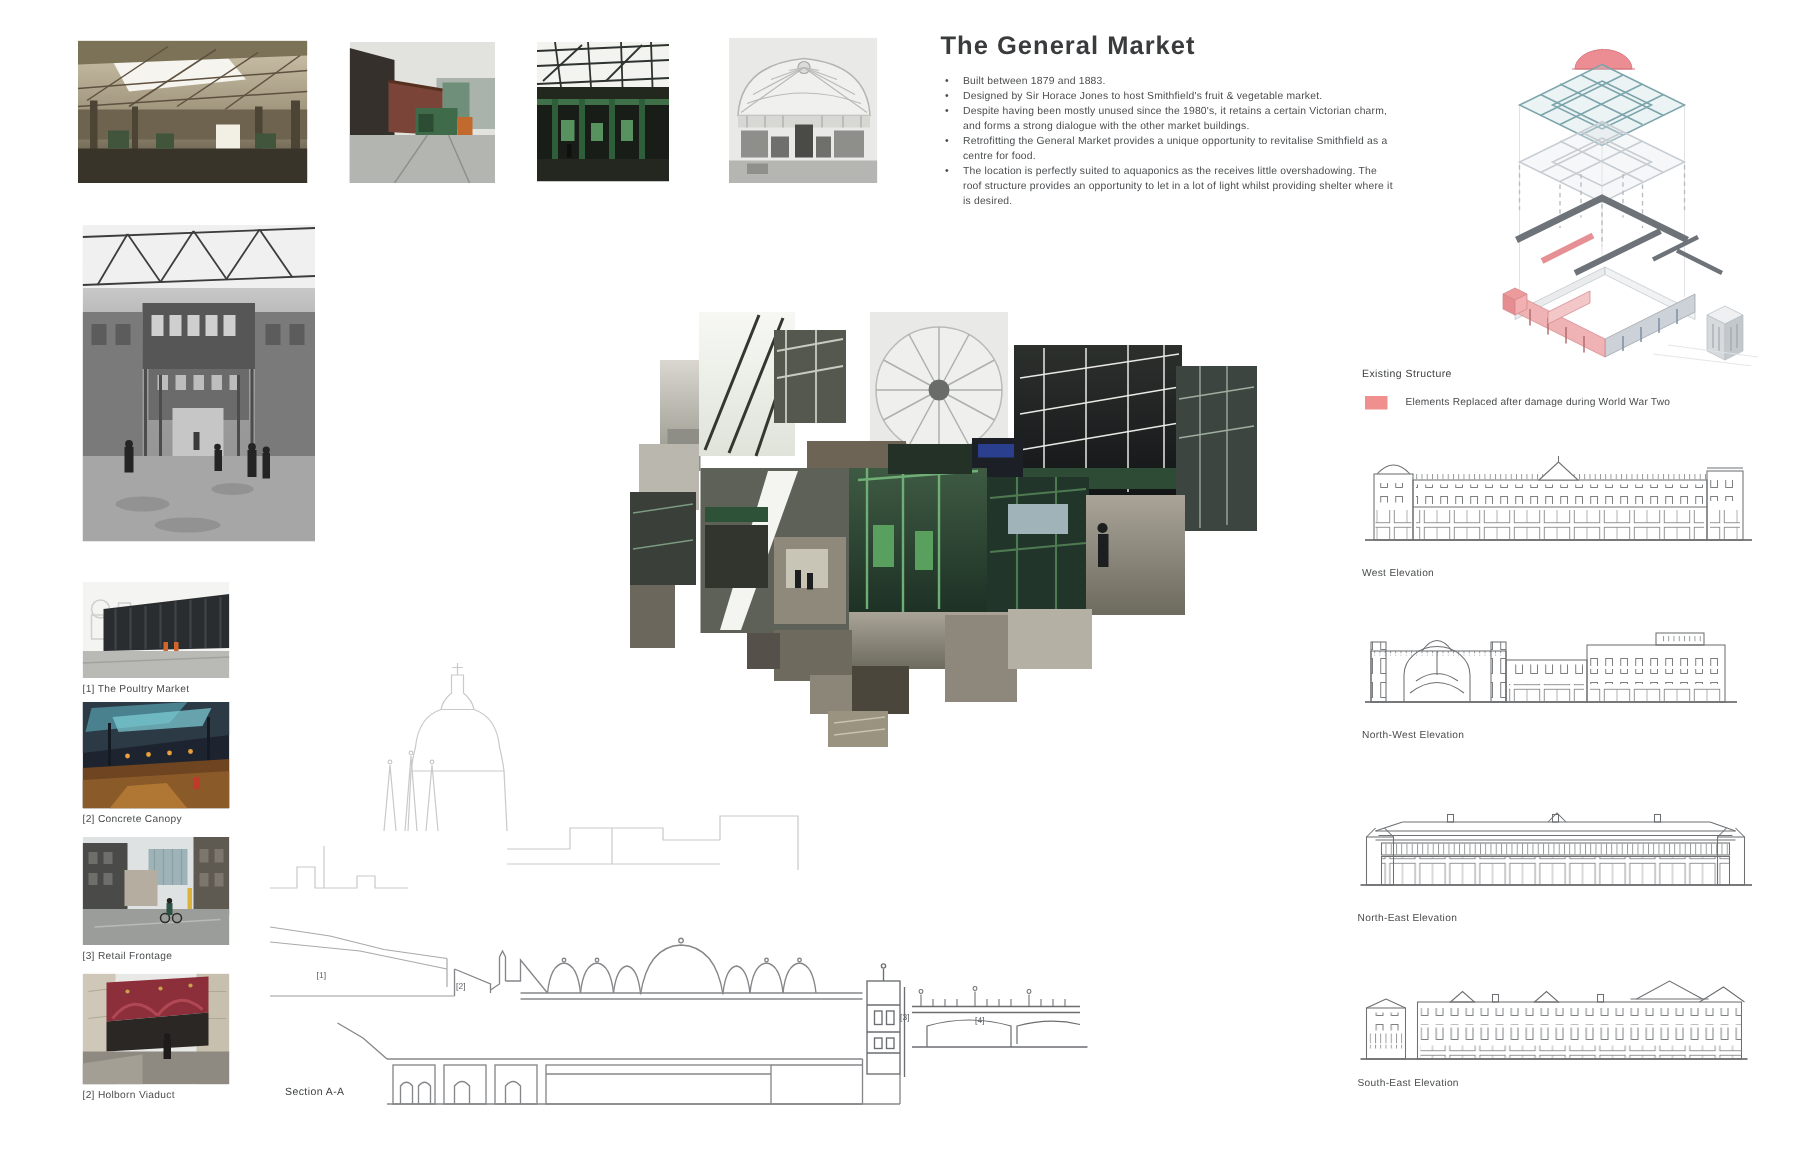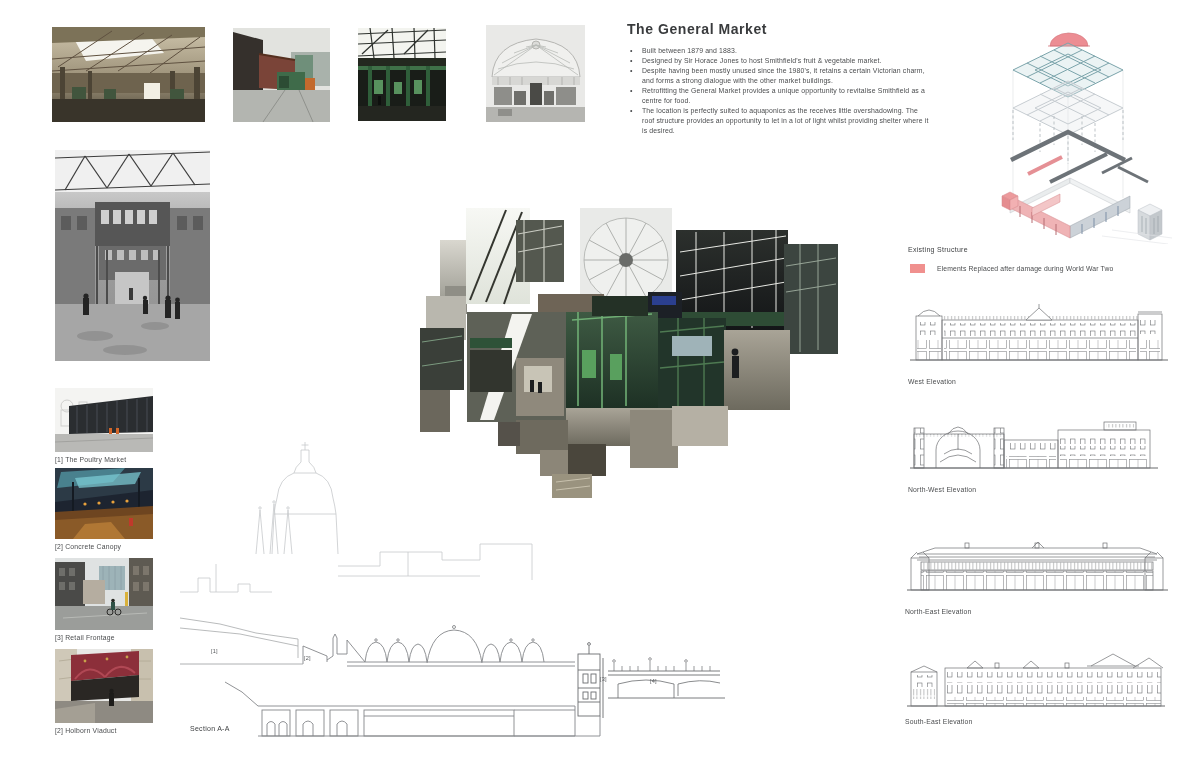--- a/index.html
+++ b/index.html
@@ -2,21 +2,21 @@
 <html><head>
 <meta charset="utf-8">
 <style>
   html,body{margin:0;padding:0;background:#ffffff;}
   .board{position:relative;width:1200px;height:771px;background:#ffffff;overflow:hidden;
          font-family:"Liberation Sans",sans-serif;color:#3f4144;}
   .abs{position:absolute;}
   figure{margin:0;padding:0;}
   .ph{position:absolute;overflow:hidden;}
   .ph svg{display:block;}
-  .title{font-size:14px;font-weight:700;letter-spacing:.04em;color:#393b3d;}
+  .title{font-size:17px;font-weight:700;letter-spacing:.04em;color:#393b3d;}
   .bullets{list-style:none;margin:9px 0 0 0;padding:0;width:302px;}
   .bullets li{position:relative;padding-left:15px;font-size:6.9px;line-height:10px;
               letter-spacing:.02em;color:#4a4c4e;}
   .bullets li::before{content:"\2022";position:absolute;left:3px;top:0;font-size:7px;color:#4a4c4e;}
   .lab{font-size:7px;letter-spacing:.04em;color:#3f4143;}
   .cap{font-size:6.8px;letter-spacing:.03em;color:#4a4c4e;margin-top:4px;}
   .legend-row{display:flex;align-items:center;gap:12px;}
   .swatch{width:15px;height:9px;background:#f0908e;}
   .legend-text{font-size:6.8px;letter-spacing:.02em;color:#4a4c4e;}
   .marker{position:absolute;font-size:5.6px;color:#55575a;letter-spacing:.02em;}

